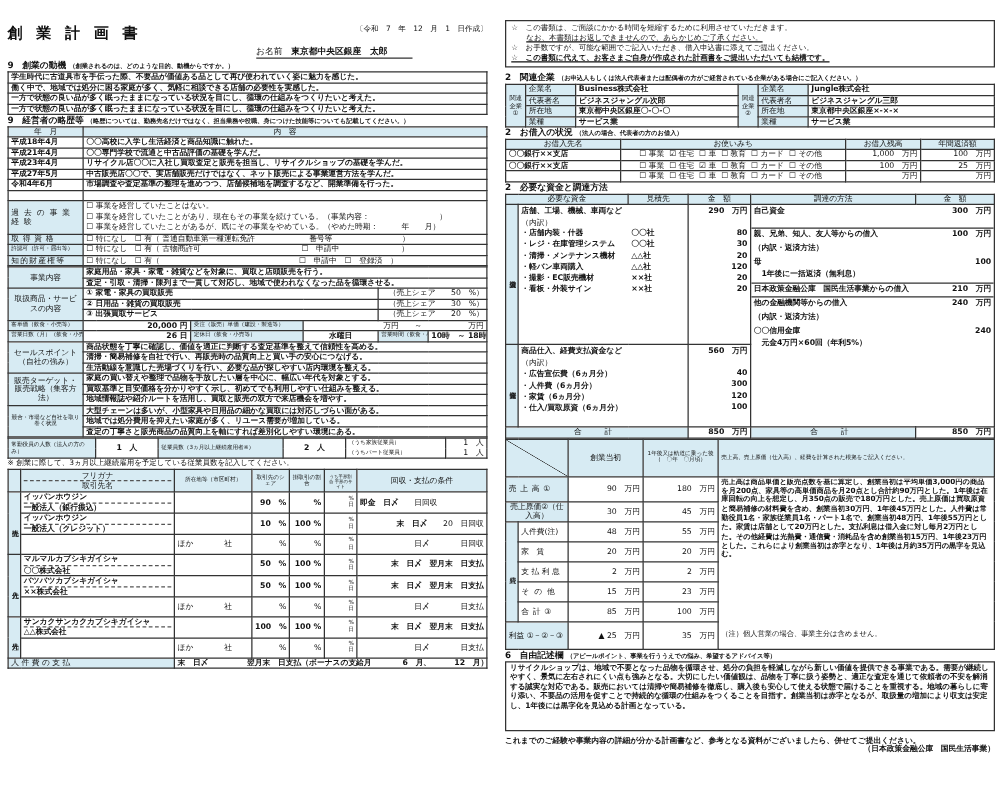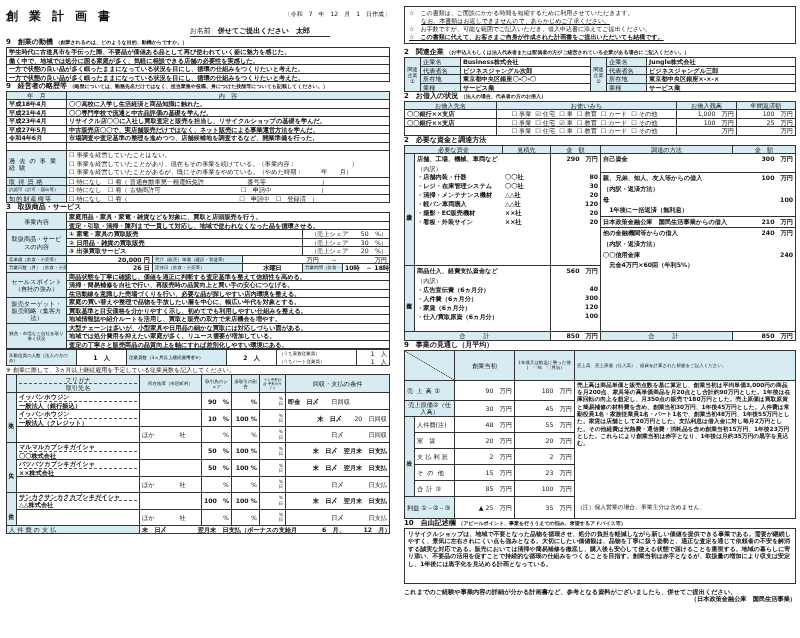--- a/index.html
+++ b/index.html
@@ -1,18 +1,18 @@
 <!DOCTYPE html>
 <html><head>
 <meta charset="utf-8">
 <style>
   * { box-sizing: border-box; margin: 0; padding: 0; }
   html, body { width: 800px; height: 638px; overflow: hidden; background: #fff; }
   body { font-family: "DejaVu Sans", sans-serif; color: #111; font-size: 6.2px; line-height: 1.2; position: relative; }
-  .col { position: absolute; top: 2px; }
+  .col { position: absolute; top: 12px; }
   .left { left: 6px; width: 384px; }
   .right { left: 404px; width: 392px; }
   table { border-collapse: collapse; width: 100%; table-layout: fixed; }
   td, th { border: 0.8px solid #333; padding: 0 2px; vertical-align: middle; font-weight: bold; white-space: nowrap; overflow: hidden; }
   th { font-weight: normal; background: #d7ebf3; text-align: center; }
   .hd { background: #d7ebf3; font-weight: normal; }
   .r { text-align: right; }
   .c { text-align: center; }
   .sec { font-weight: bold; font-size: 7px; height: 9px; line-height: 9px; white-space: nowrap; }
   .sec small { font-size: 5px; font-weight: bold; }
@@ -34,21 +34,21 @@
   .chk::before { content: "☐ "; }
   .chk.on::before { content: "☑ "; }
 </style>
 </head>
 <body>
 
 <div class="col left">
   <div class="title">創業計画書</div>
   <div class="date">〔令和　7　年　12　月　1　日作成〕</div>
   <div class="name">
-    <span><b style="font-weight:normal;">お名前</b>　<b>併せてご提出ください　太郎</b></span>
+    <span><b style="font-weight:normal;">お名前</b>　<b>東京都中央区銀座　太郎</b></span>
   </div>
 
   <div class="sec"><span>9　創業の動機</span> <small>（創業されるのは、どのような目的、動機からですか。）</small></div>
   <table>
     <tbody>
         <tr class="rowline">
           <td>学生時代に古道具市を手伝った際、不要品が価値ある品として再び使われていく姿に魅力を感じた。</td>
         </tr>
     <tr class="rowline">
           <td>働く中で、地域では処分に困る家庭が多く、気軽に相談できる店舗の必要性を実感した。</td>
@@ -113,21 +113,20 @@
           <td class="hd small">許認可（許可・届出等）</td>
           <td class="chk norm">特になし　☐ 有（ 古物商許可　　　　　　　　　　　　　☐　申請中　　　　　　　　）</td>
         </tr>
     <tr class="rowline">
           <td class="hd" style="letter-spacing:1px;">知的財産権等</td>
           <td class="chk norm">特になし　☐ 有（　　　　　　　　　　　　　　　　　　☐　申請中　☐　登録済　）</td>
         </tr>
   </tbody>
     </table>
 
-  <div class="sec">3　取扱商品・サービス</div>
   <table>
     <colgroup>
         <col style="width:60px">
         <col style="width:10px">
         <col style="width:76px">
         <col style="width:90px">
         <col style="width:60px">
         <col style="width:40px">
         <col>
       </colgroup>
@@ -559,21 +558,20 @@
     </tr>
     <tr class="rowline">
           <td class="hd c" colspan="3" style="letter-spacing:6px;">合　計</td>
           <td class="r">850　万円</td>
           <td class="hd c" style="letter-spacing:6px;">合　計</td>
           <td class="r">850　万円</td>
         </tr>
   </tbody>
     </table>
 
-  <div class="sec">9　事業の見通し（月平均）</div>
   <table>
     <colgroup>
         <col style="width:10px">
         <col style="width:40px">
         <col style="width:60px">
         <col style="width:60px">
         <col>
       </colgroup>
     <tbody>
         <tr style="height:30px;">
@@ -623,17 +621,17 @@
           <td class="r norm">100　万円</td>
         </tr>
     <tr style="height:22px;">
           <td class="hd wrap" colspan="2">利益 ①－②－③</td>
           <td class="r norm">▲ 25　万円</td>
           <td class="r norm">35　万円</td>
         </tr>
   </tbody>
     </table>
 
-  <div class="sec"><span>10　自由記述欄</span> <small>（アピールポイント、事業を行ううえでの悩み、希望するアドバイス等）</small></div>
+  <div class="sec"><span>6　自由記述欄</span> <small>（アピールポイント、事業を行ううえでの悩み、希望するアドバイス等）</small></div>
   <div class="freebox">リサイクルショップは、地域で不要となった品物を循環させ、処分の負担を軽減しながら新しい価値を提供できる事業である。需要が継続しやすく、景気に左右されにくい点も強みとなる。大切にしたい価値観は、品物を丁寧に扱う姿勢と、適正な査定を通じて依頼者の不安を解消する誠実な対応である。販売においては清掃や簡易補修を徹底し、購入後も安心して使える状態で届けることを重視する。地域の暮らしに寄り添い、不要品の活用を促すことで持続的な循環の仕組みをつくることを目指す。創業当初は赤字となるが、取扱量の増加により収支は安定し、1年後には黒字化を見込める計画となっている。</div>
   <div class="foot">これまでのご経験や事業内容の詳細が分かる計画書など、参考となる資料がございましたら、併せてご提出ください。</div>
   <div class="foot2">（日本政策金融公庫　国民生活事業）</div>
 </div>
 
 </body></html>

